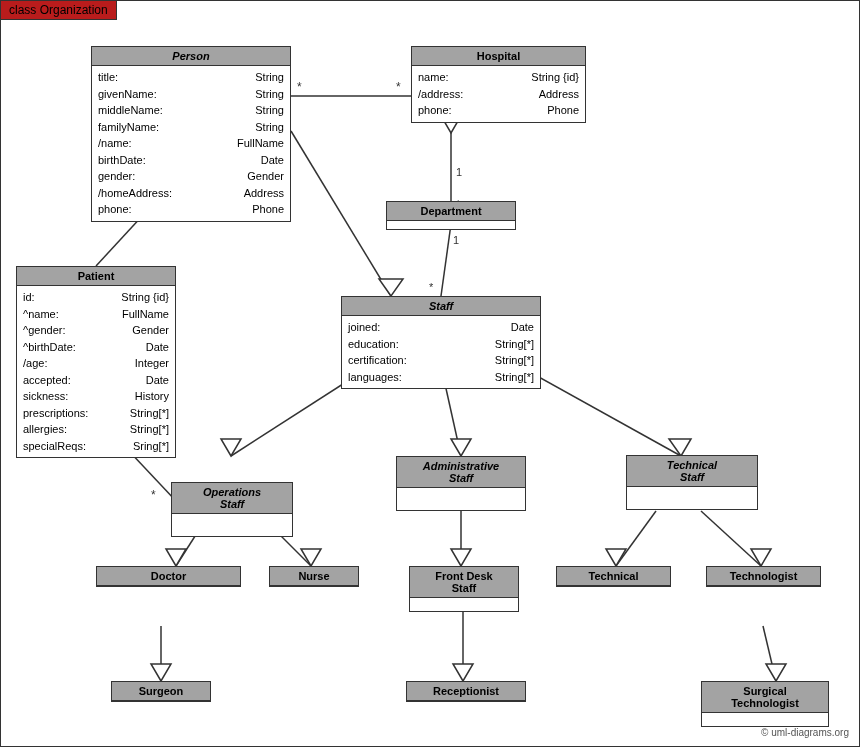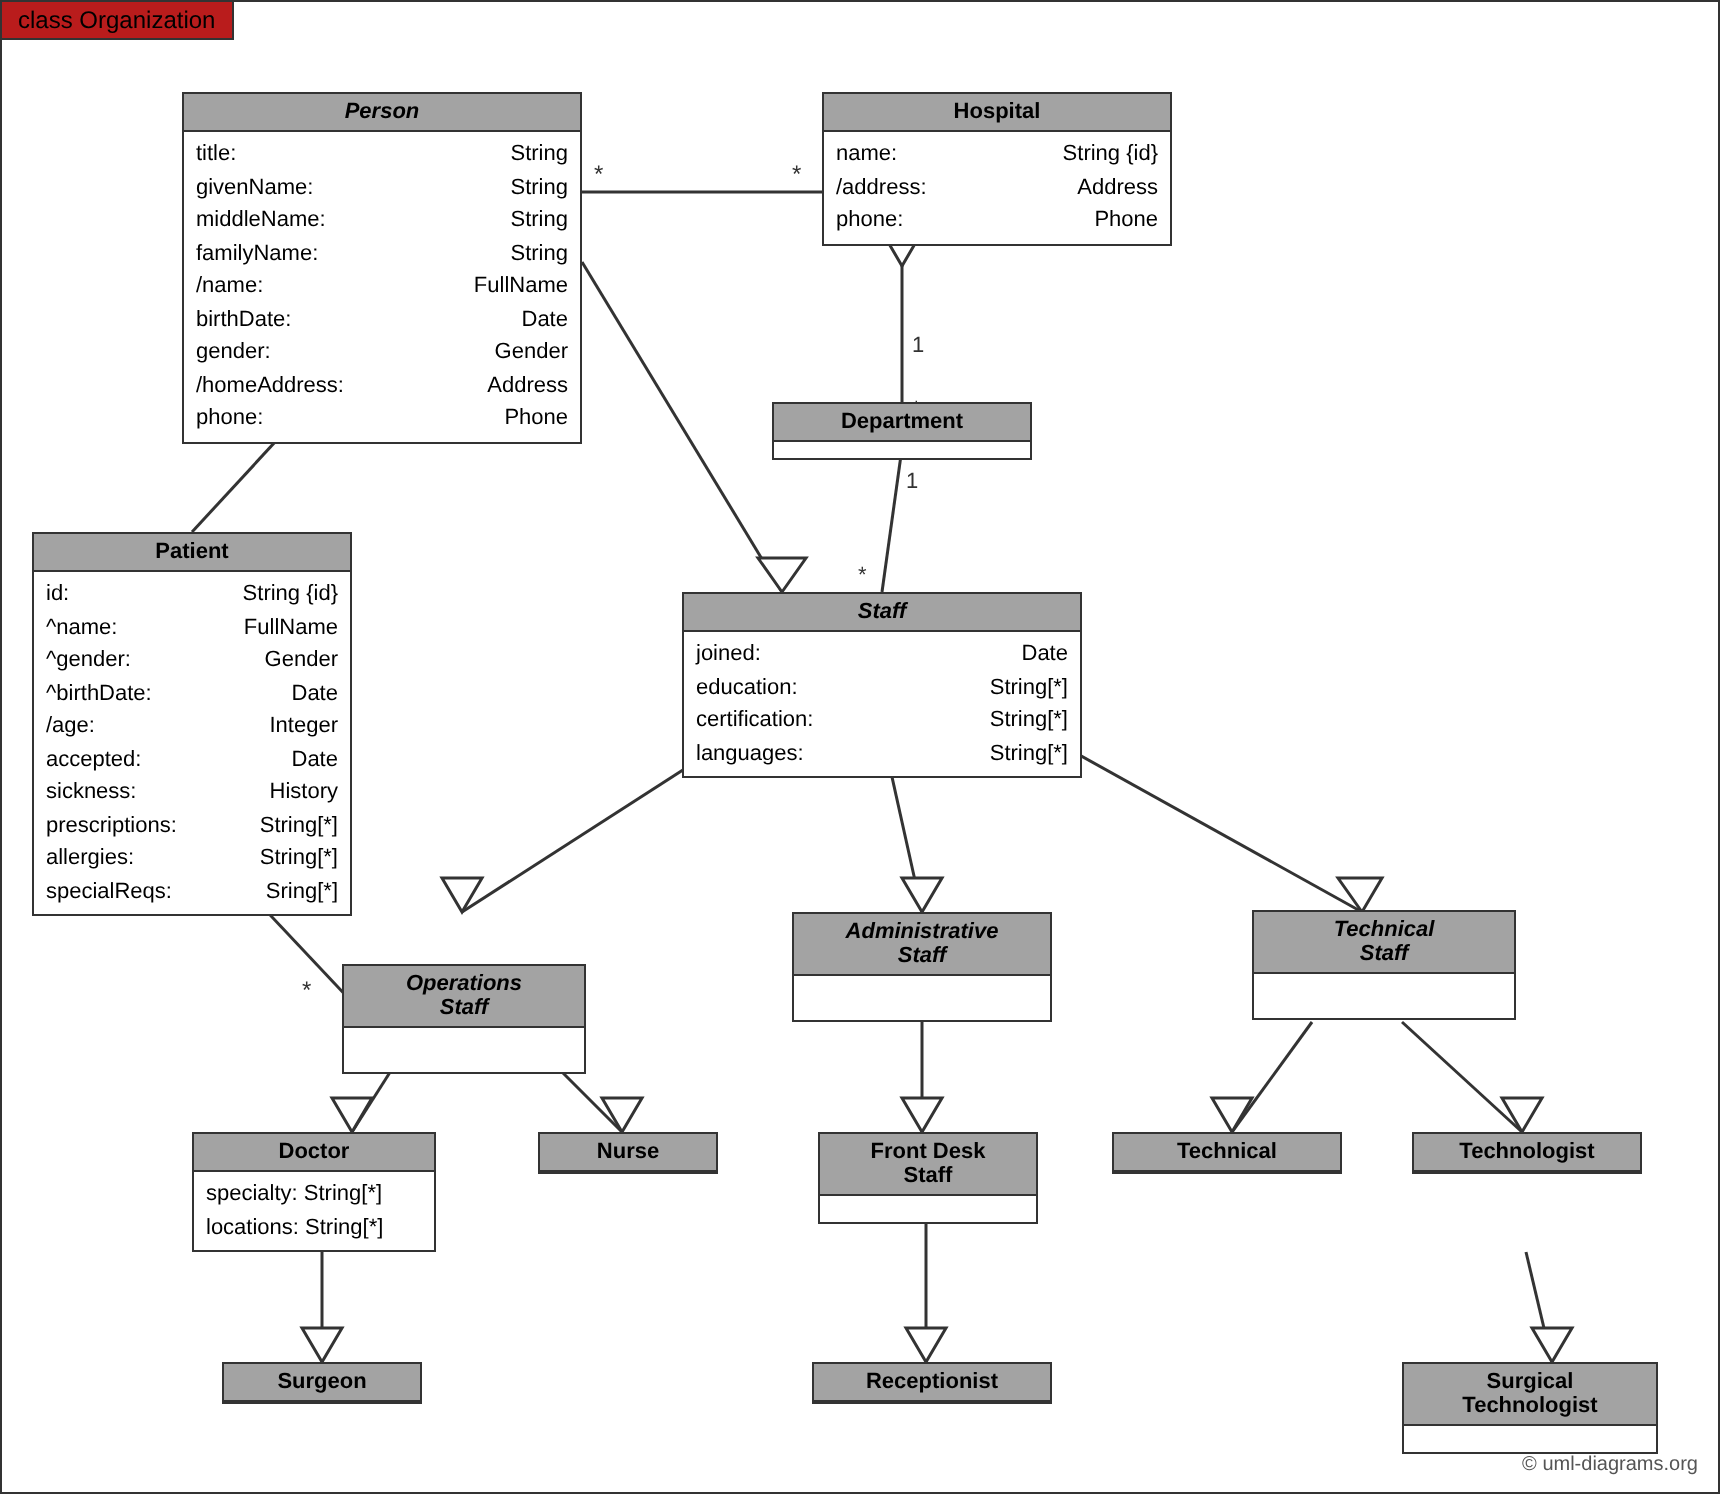--- a/index.html
+++ b/index.html
@@ -283,26 +283,22 @@
   <div class="uml-class" style="left:395px; top:455px; width:130px; min-height:55px;">
     <div class="class-title" style="white-space:pre-line;">Administrative
 Staff</div>
   </div>
 
   <div class="uml-class" style="left:625px; top:454px; width:132px; min-height:55px;">
     <div class="class-title" style="white-space:pre-line;">Technical
 Staff</div>
   </div>
 
-  <div class="uml-class" style="left:95px; top:565px; width:122px;">
+  <div class="uml-class" style="left:95px; top:565px; width:145px;">
     <div class="class-title normal">Doctor</div>
-    <div class="class-attrs">
-      <div style="white-space:nowrap;">specialty: String[*]</div>
-      <div style="white-space:nowrap;">locations: String[*]</div>
-    </div>
   </div>
 
   <div class="uml-class" style="left:268px; top:565px; width:90px;">
     <div class="class-title normal">Nurse</div>
   </div>
 
   <div class="uml-class" style="left:408px; top:565px; width:110px; min-height:46px;">
     <div class="class-title normal" style="white-space:pre-line;">Front Desk
 Staff</div>
   </div>

